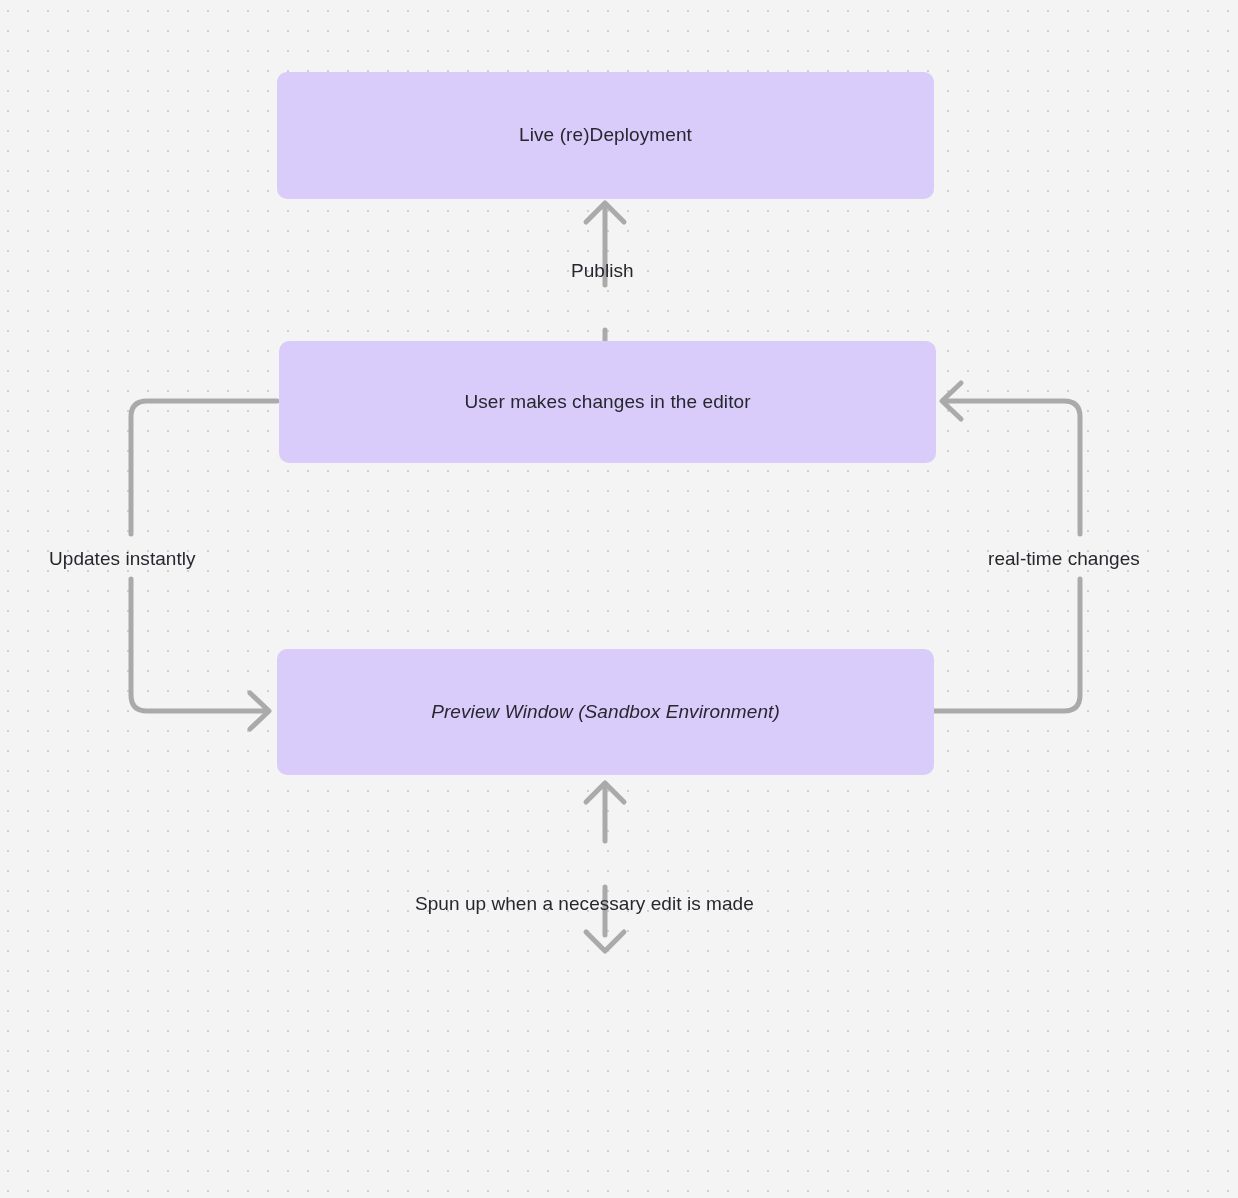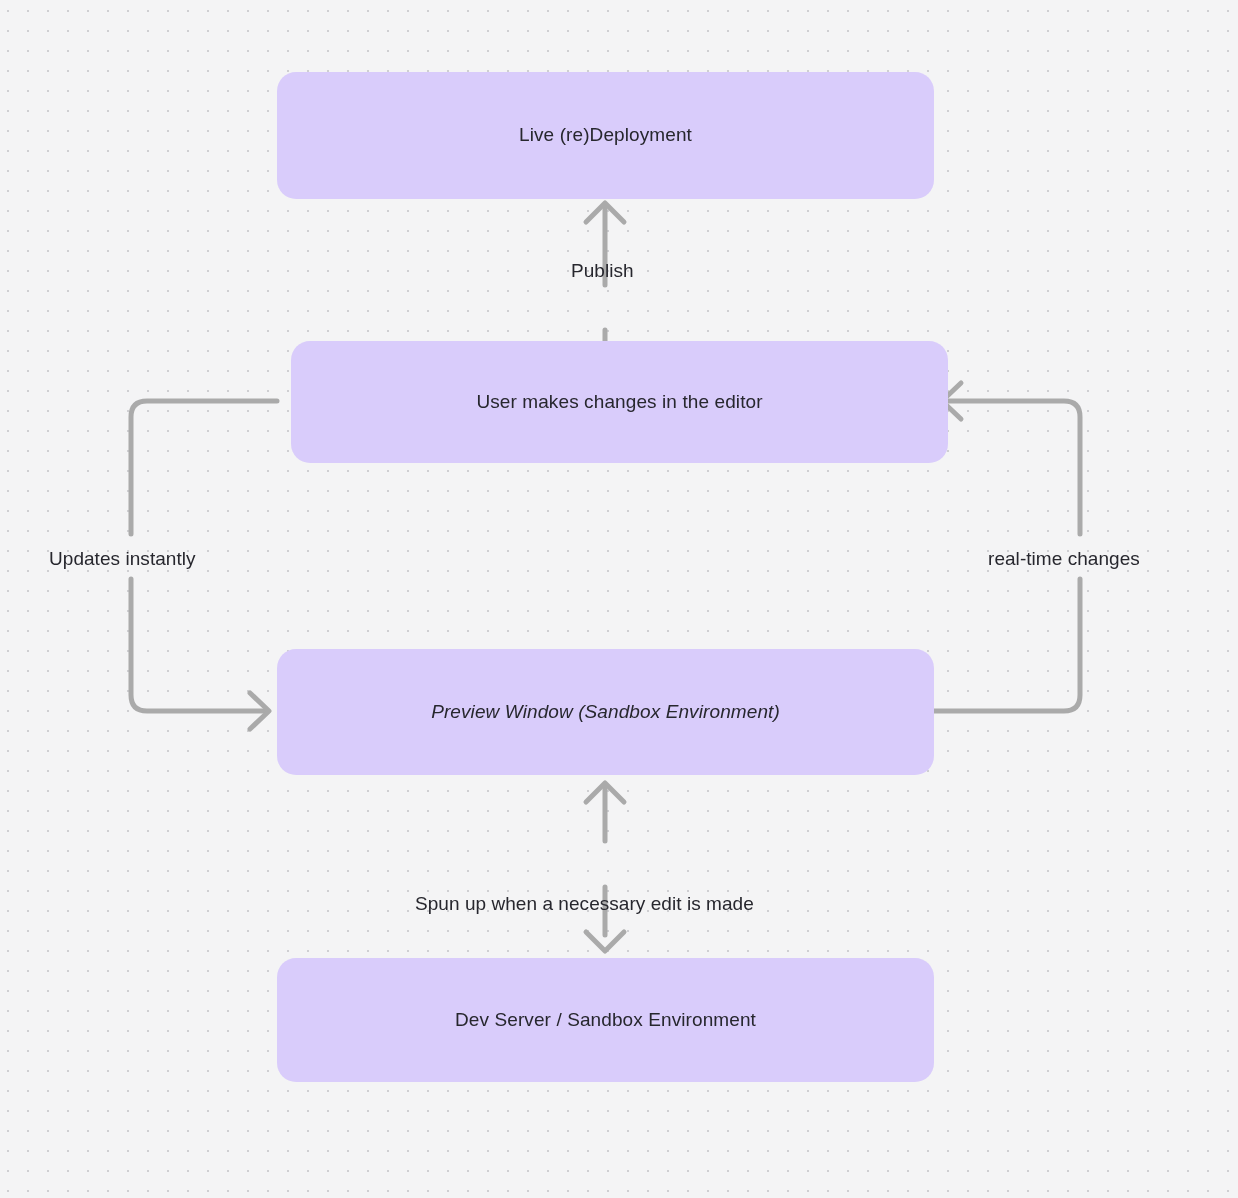--- a/index.html
+++ b/index.html
@@ -27,21 +27,21 @@
     left: 0;
     top: 0;
     width: 1238px;
     height: 1198px;
     pointer-events: none;
   }
   .node {
     position: absolute;
     box-sizing: border-box;
     background-color: #d9ccfb;
-    border-radius: 19px;
+    border-radius: 10px;
     display: flex;
     align-items: center;
     justify-content: center;
     color: #27272e;
     font-size: 19px;
     letter-spacing: 0.1px;
   }
   .node-label {
     display: block;
     text-align: center;
@@ -49,21 +49,21 @@
   }
   .edge-label {
     position: absolute;
     color: #27272e;
     font-size: 19px;
     letter-spacing: 0.05px;
     white-space: nowrap;
     line-height: 1;
   }
   #node-live        { left: 277px; top: 72px;  width: 657px; height: 127px; }
-  #node-editor      { left: 291px; top: 341px; width: 657px; height: 122px; }
+  #node-editor      { left: 279px; top: 341px; width: 657px; height: 122px; }
   #node-preview     { left: 277px; top: 649px; width: 657px; height: 126px; font-style: italic; }
   #node-devserver   { left: 277px; top: 958px; width: 657px; height: 124px; }
 
   #label-publish    { left: 571px;  top: 261px; }
   #label-updates    { left: 49px;   top: 549px; }
   #label-realtime   { left: 988px;  top: 549px; }
   #label-spun       { left: 415px;  top: 858px; margin-top: 36px; }
 </style>
 </head>
 <body>
@@ -103,23 +103,20 @@
   </div>
 
   <div class="node" id="node-editor">
     <span class="node-label">User makes changes in the editor</span>
   </div>
 
   <div class="node" id="node-preview">
     <span class="node-label">Preview Window (Sandbox Environment)</span>
   </div>
 
-  <div class="node" id="node-devserver">
-    <span class="node-label">Dev Server / Sandbox Environment</span>
-  </div>
 
   <div class="edge-label" id="label-publish">Publish</div>
 
   <div class="edge-label" id="label-updates">Updates instantly</div>
 
   <div class="edge-label" id="label-realtime">real-time changes</div>
 
   <div class="edge-label" id="label-spun">Spun up when a necessary edit is made</div>
 
 </div>

